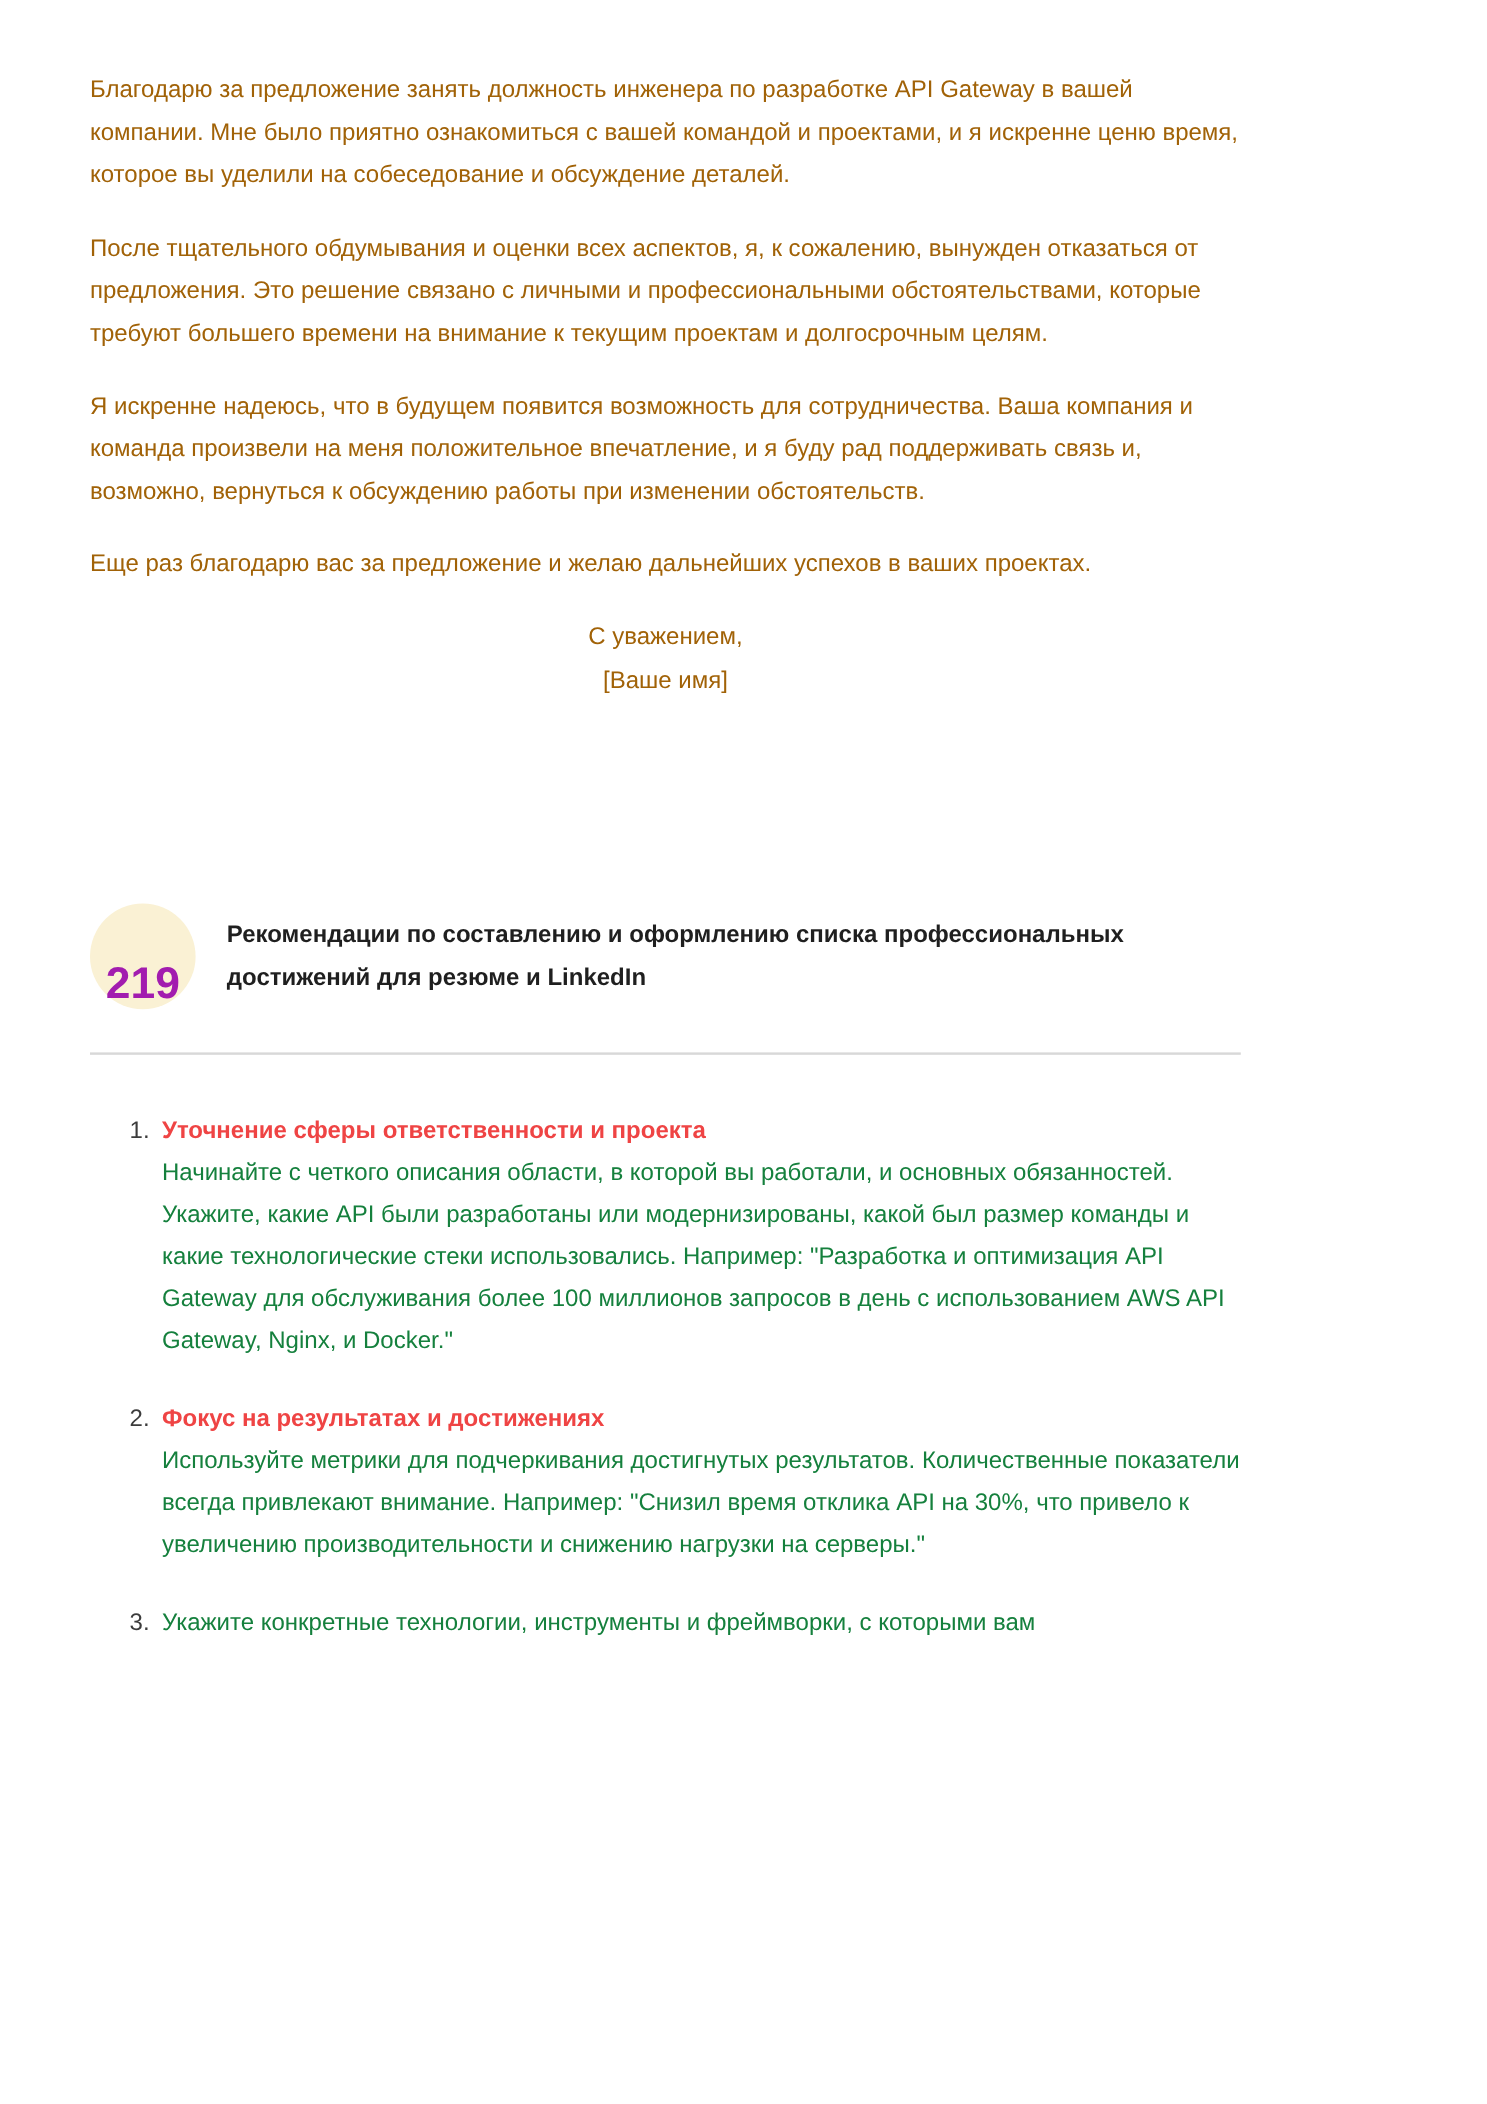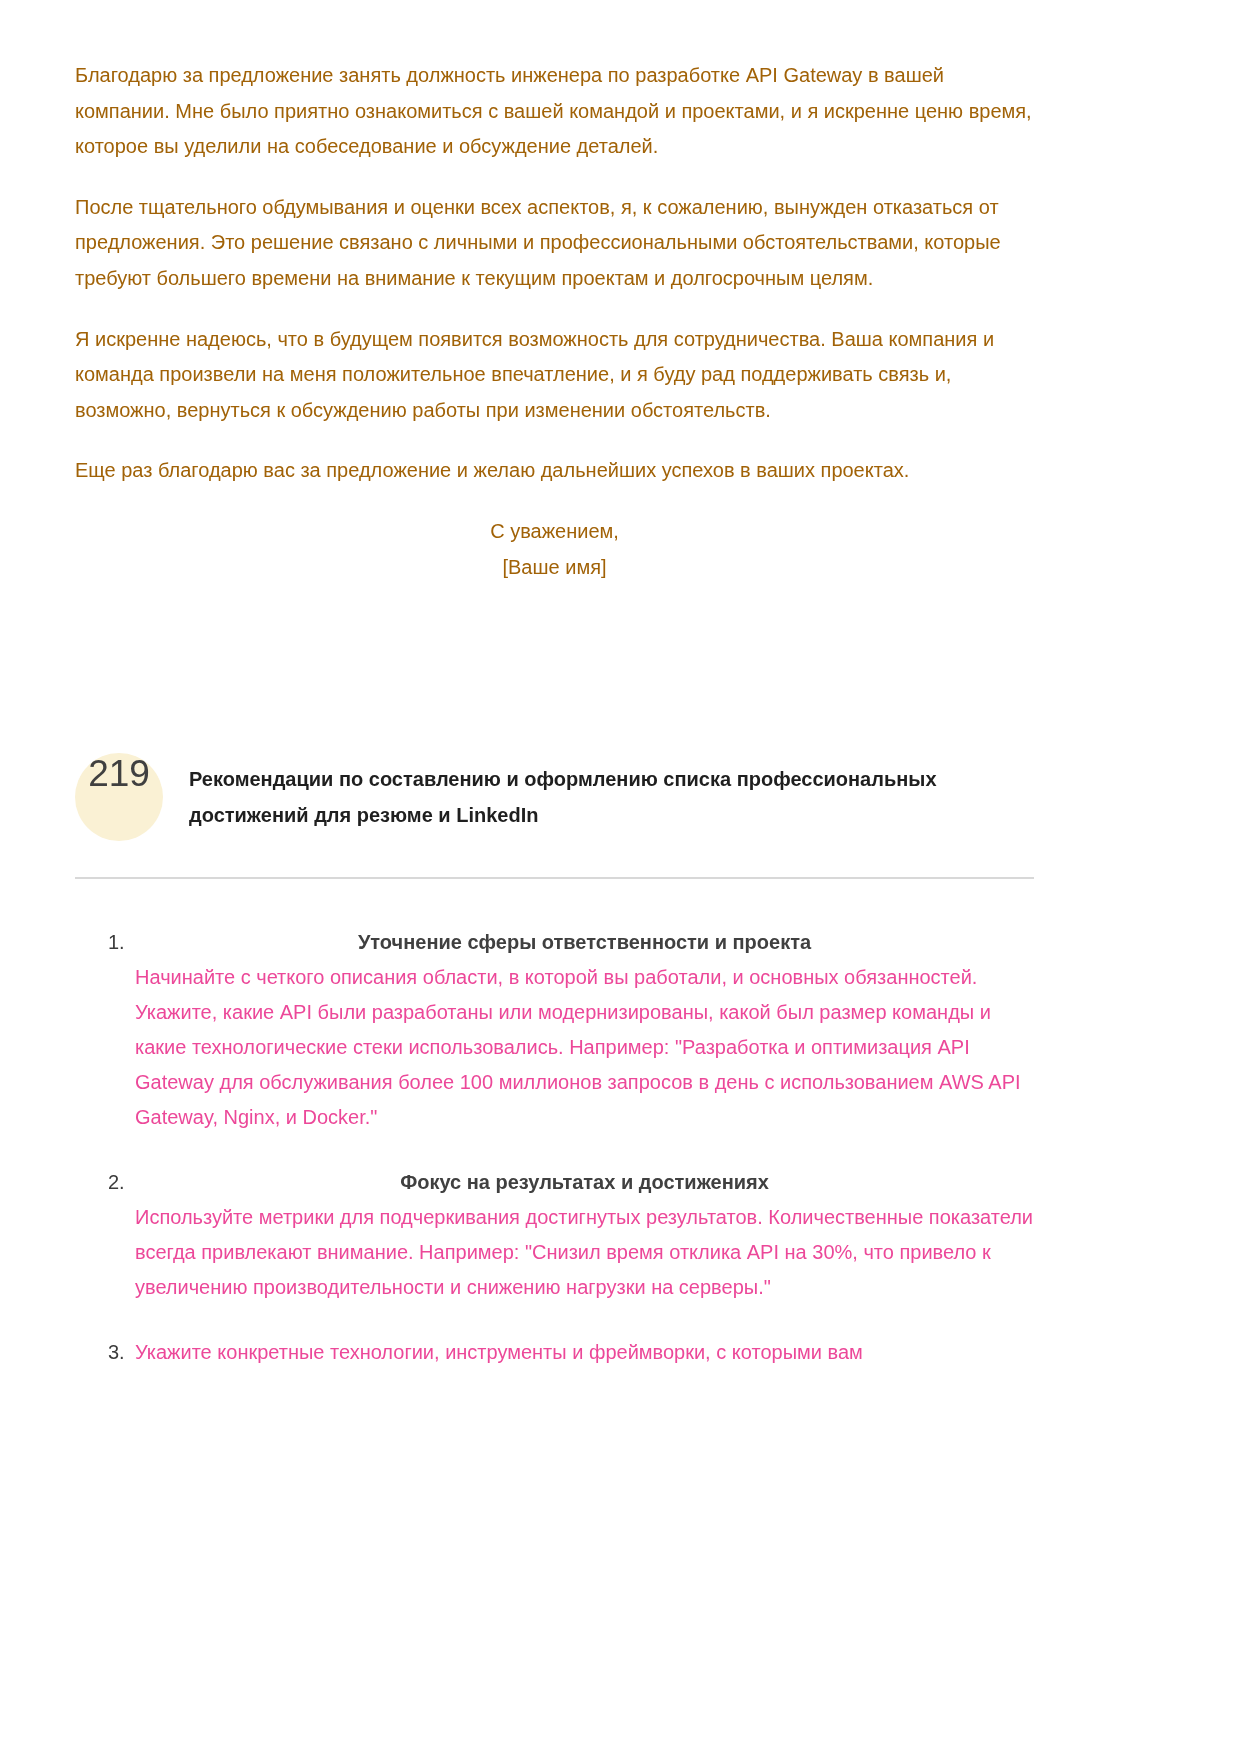--- a/index.html
+++ b/index.html
@@ -32,25 +32,25 @@
     gap: 26px;
     margin-top: 168px;
   }
   .badge {
     flex: 0 0 88px;
     width: 88px;
     height: 88px;
     border-radius: 50%;
     background: #faf1d4;
     display: flex;
-    align-items: flex-start;
+    align-items: flex-end;
     justify-content: center;
     font-size: 37px;
-    font-weight: normal;
-    color: #404040;
+    font-weight: bold;
+    color: #a21caf;
   }
   .section-title {
     font-size: 20px;
     font-weight: bold;
     color: #1f1f1f;
     line-height: 1.8;
     max-width: 840px;
   }
   .divider {
     border: none;
@@ -67,25 +67,24 @@
     margin-bottom: 30px;
     font-size: 20px;
     line-height: 1.75;
   }
   .list-num {
     flex: 0 0 27px;
     color: #3c3c3c;
   }
   .item-title {
     font-weight: bold;
-    color: #404040;
-    text-align: center;
+    color: #ef4444;
   }
   .item-body {
-    color: #ec4899;
+    color: #15803d;
   }
 </style>
 </head>
 <body>
 
 <div class="page">
 
   <div class="letter">
     <p>Благодарю за предложение занять должность инженера по разработке API Gateway в вашей компании. Мне было приятно ознакомиться с вашей командой и проектами, и я искренне ценю время, которое вы уделили на собеседование и обсуждение деталей.</p>
     <p>После тщательного обдумывания и оценки всех аспектов, я, к сожалению, вынужден отказаться от предложения. Это решение связано с личными и профессиональными обстоятельствами, которые требуют большего времени на внимание к текущим проектам и долгосрочным целям.</p>

